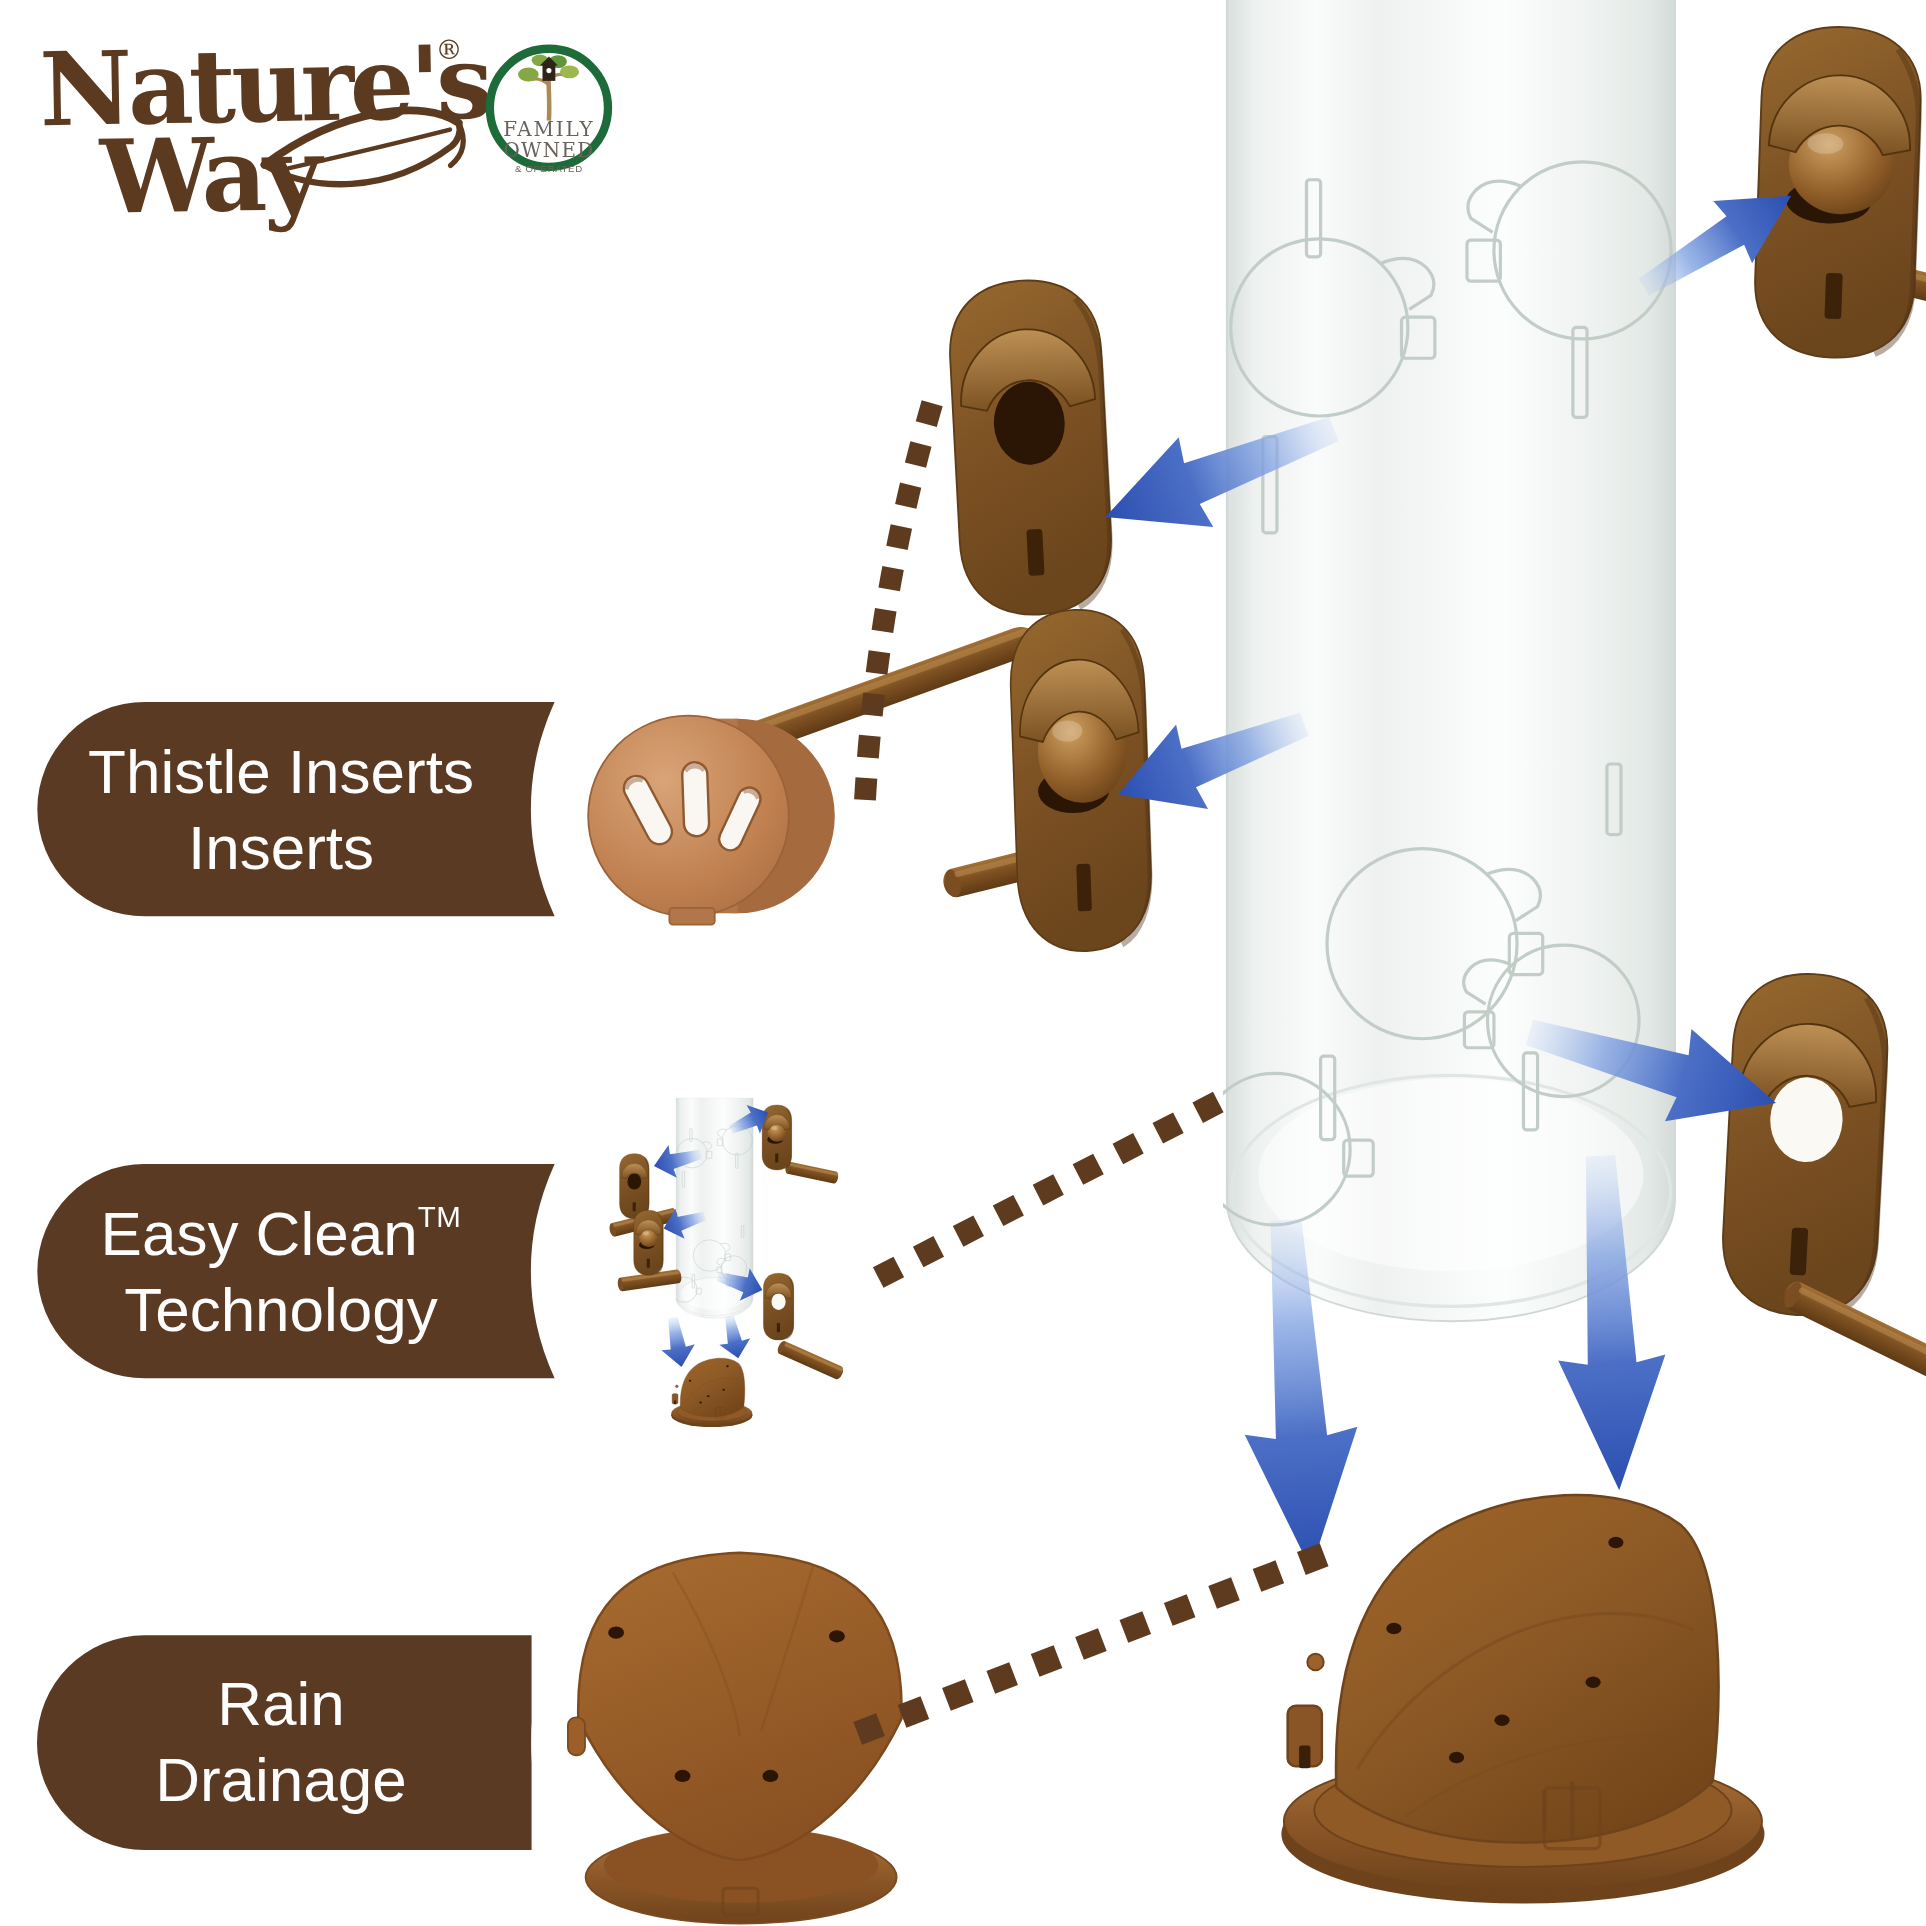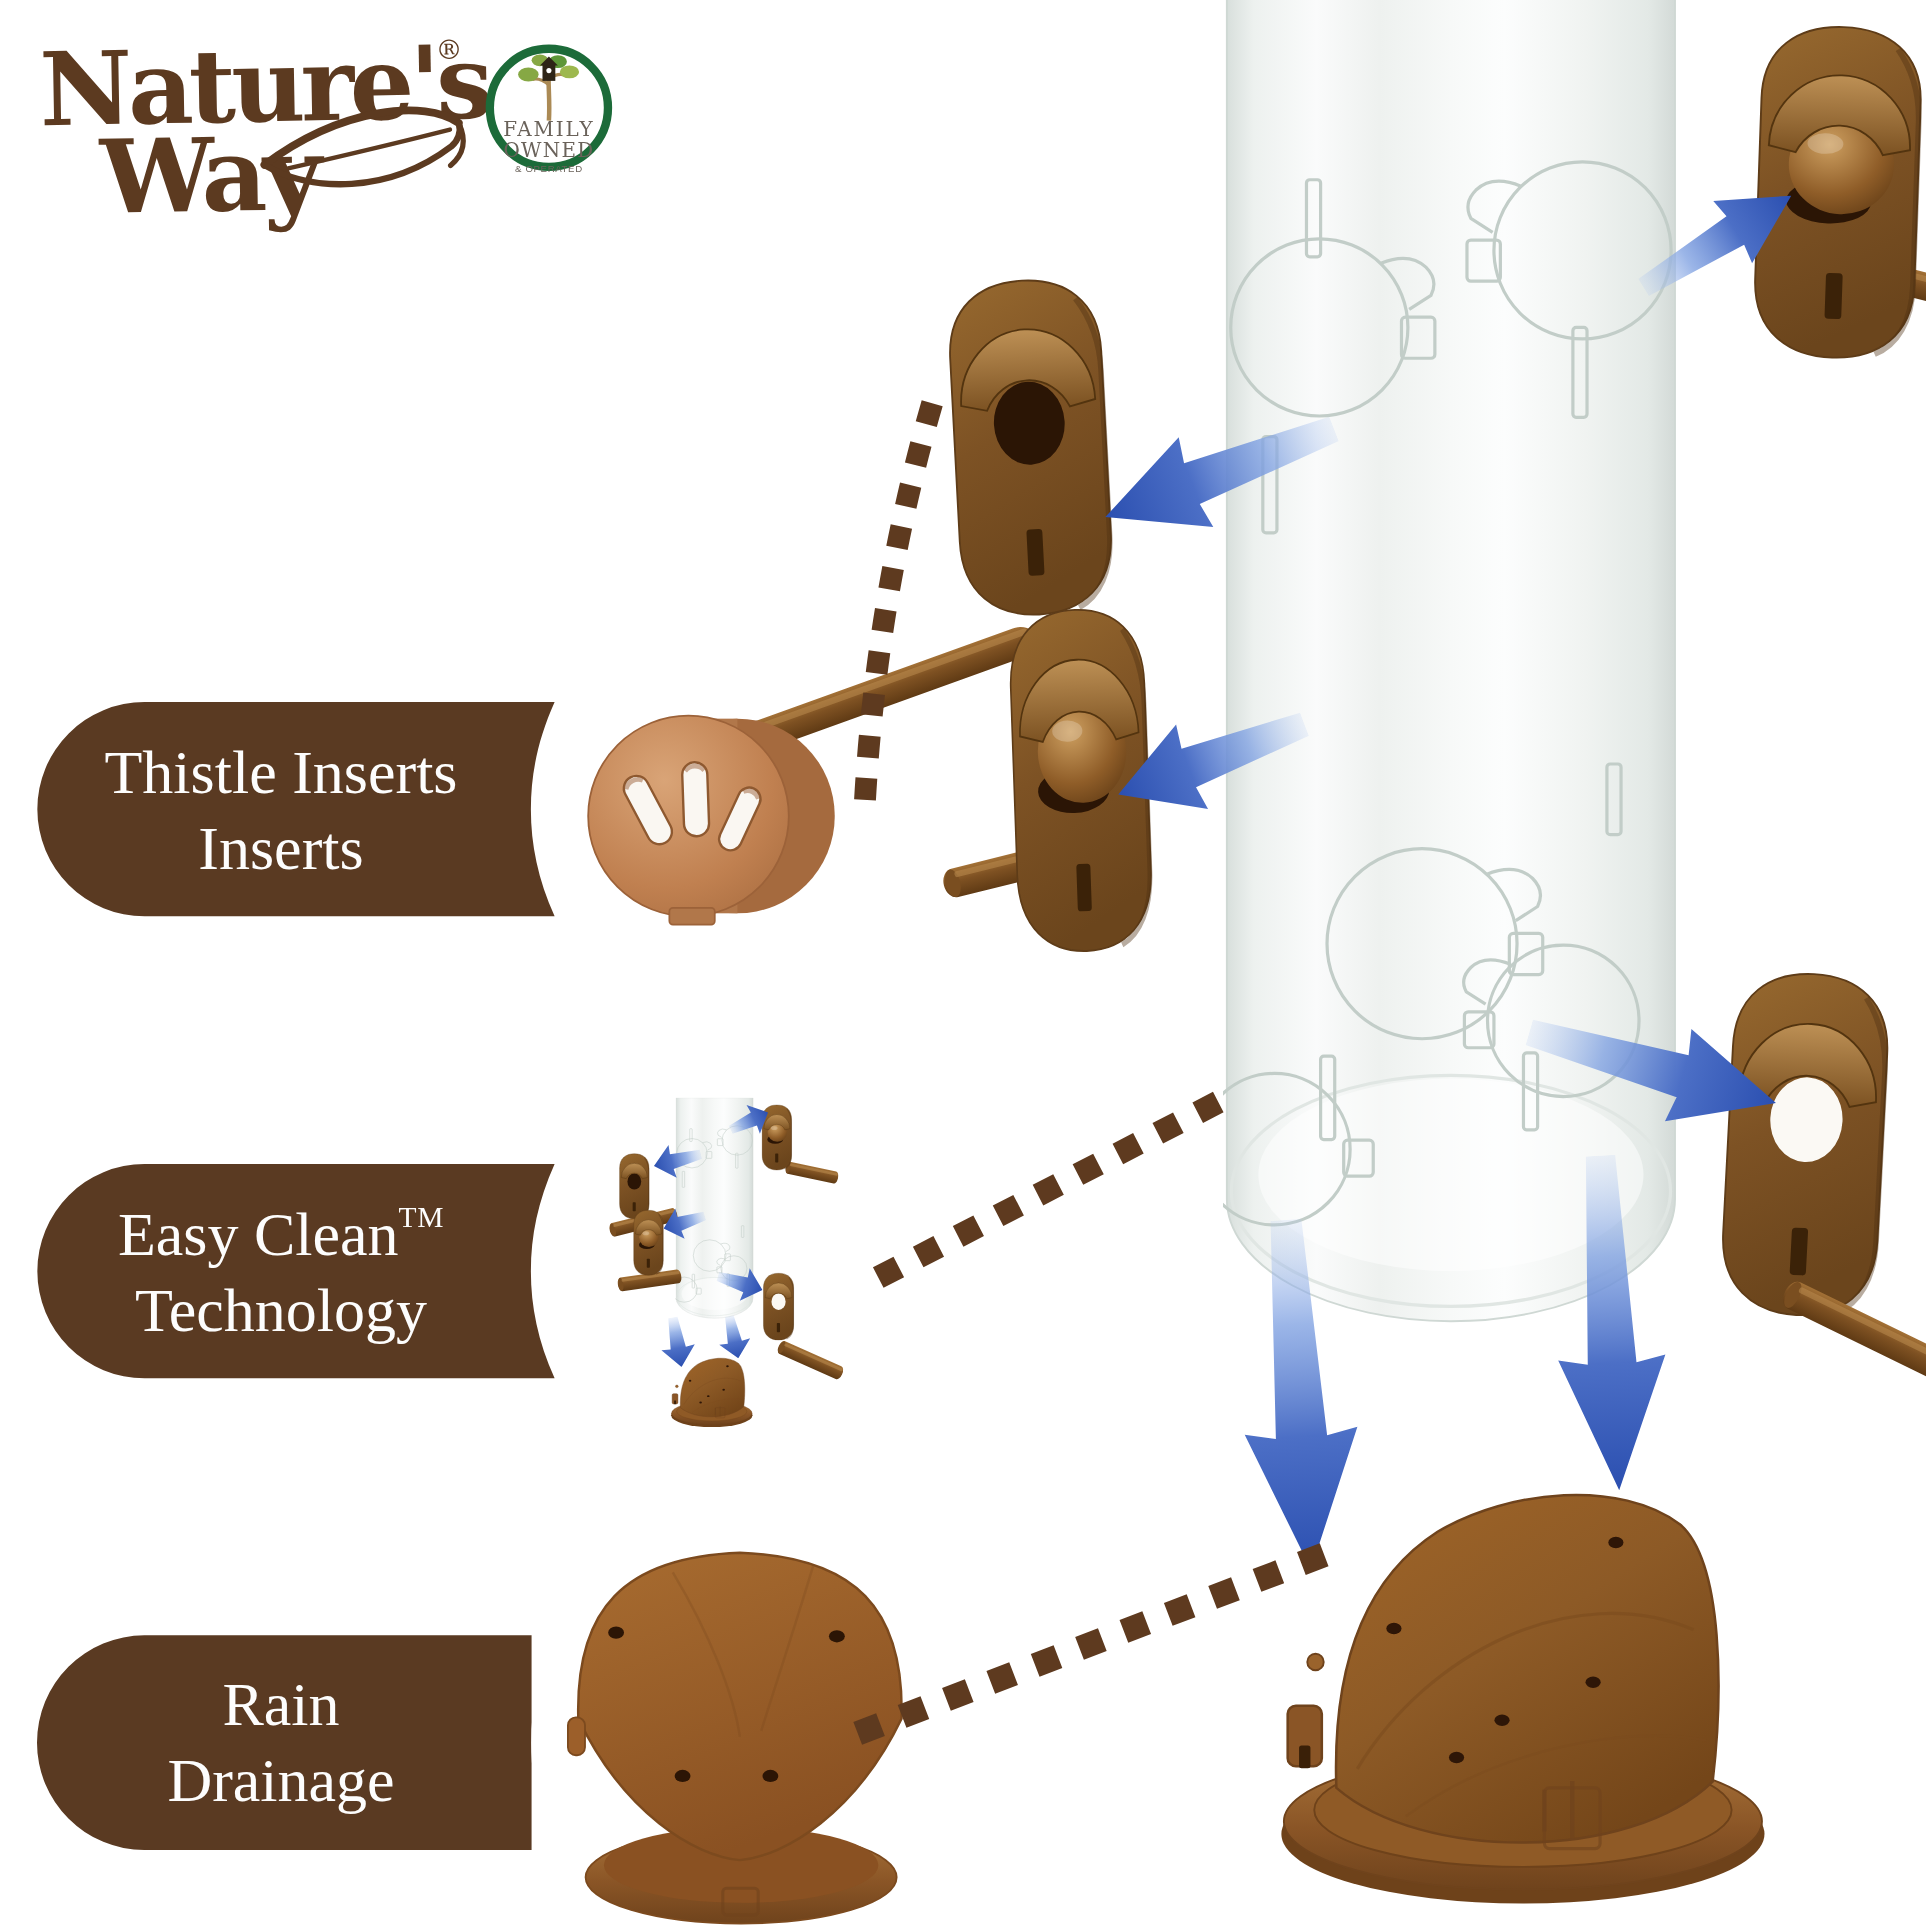--- a/index.html
+++ b/index.html
@@ -5,21 +5,21 @@
   html,body{margin:0;padding:0;width:1926px;height:1926px;background:#ffffff;}
   .canvas{position:relative;width:1926px;height:1926px;overflow:hidden;background:#ffffff;
           font-family:"Liberation Sans",sans-serif;}
   .scene{position:absolute;left:0;top:0;}
   .callout{position:absolute;width:543px;height:215px;}
   .callout svg.shape{position:absolute;left:0;top:0;}
   .callout .callout-text{
      position:absolute;left:0;top:0;width:488px;height:215px;
      display:flex;flex-direction:column;align-items:center;justify-content:center;
      gap:14px;color:#fdfdfd;font-size:62px;line-height:1.0;text-align:center;
-     font-family:Liberation Serif, serif;font-weight:400;}
+     font-family:Liberation Sans, sans-serif;font-weight:400;}
   .callout .cl-line{white-space:nowrap;}
   .callout .tm{font-size:29.5px;vertical-align:28px;letter-spacing:0.6px;}
 </style>
 </head>
 <body>
 
 <div class="canvas">
 
   <div class="callout" style="left:37px;top:702px;">
     <svg class="shape" width="543" height="215" viewBox="0 0 845 335">

